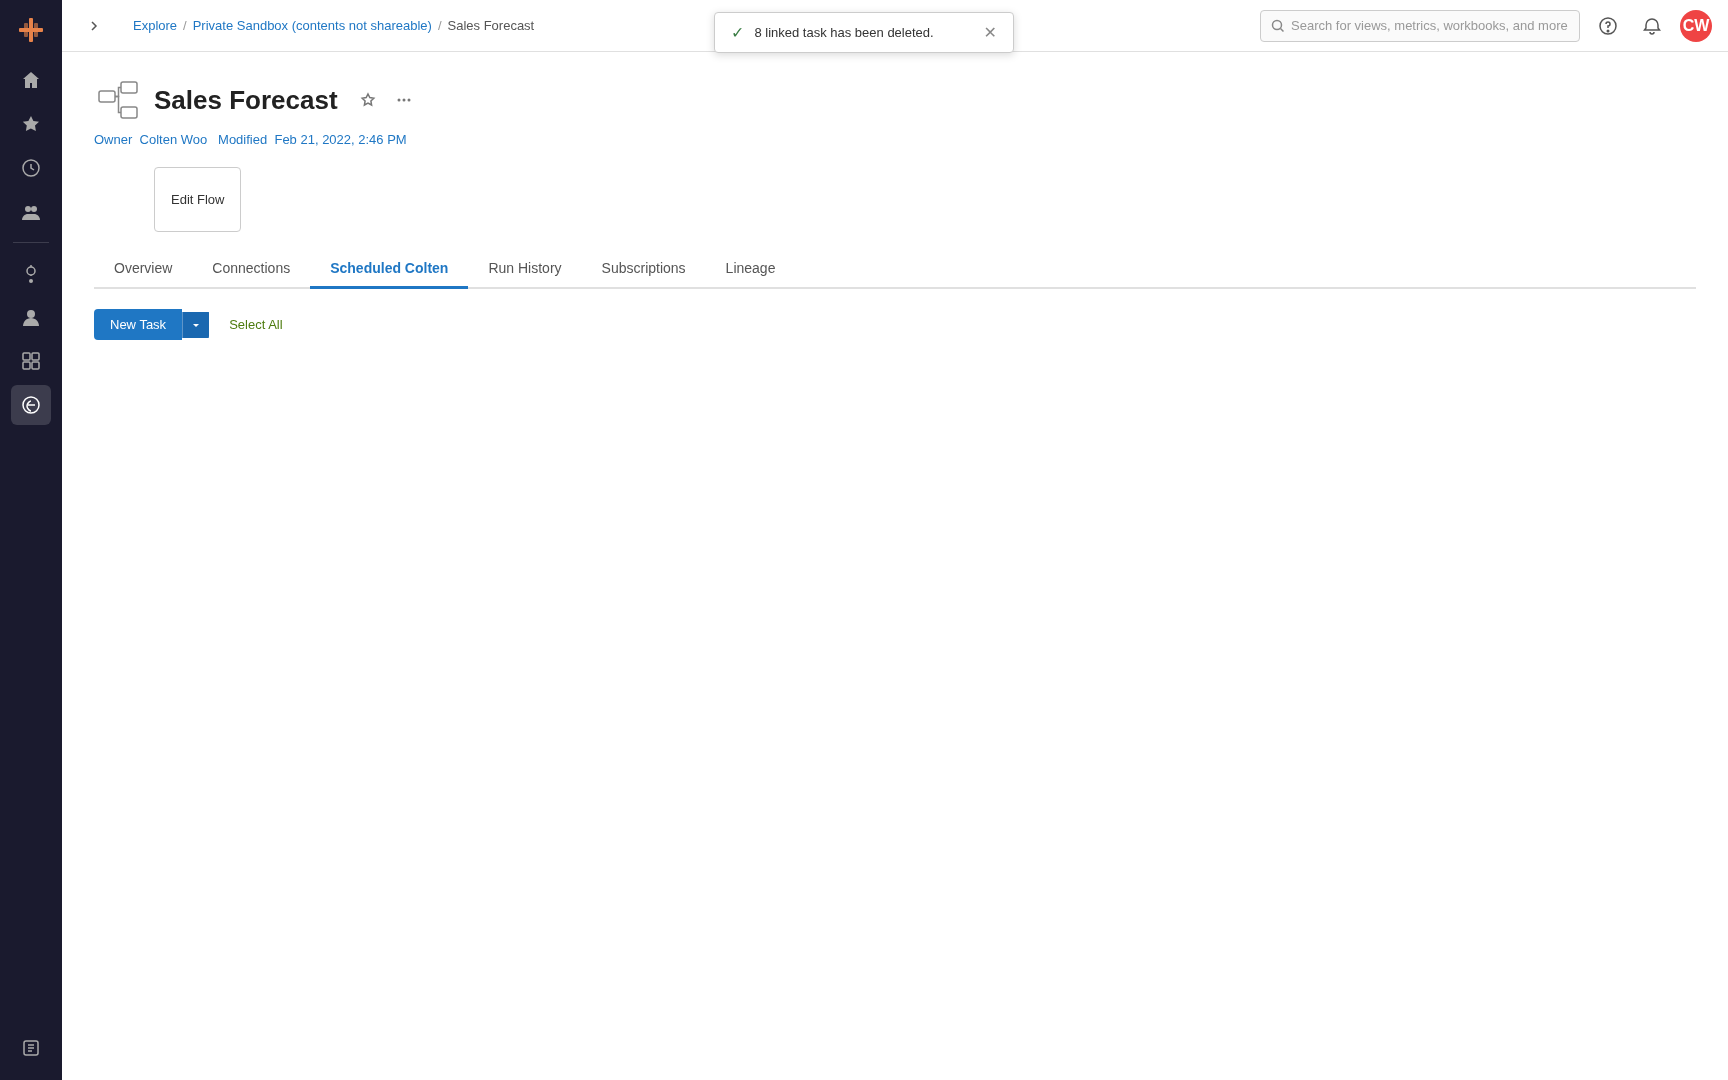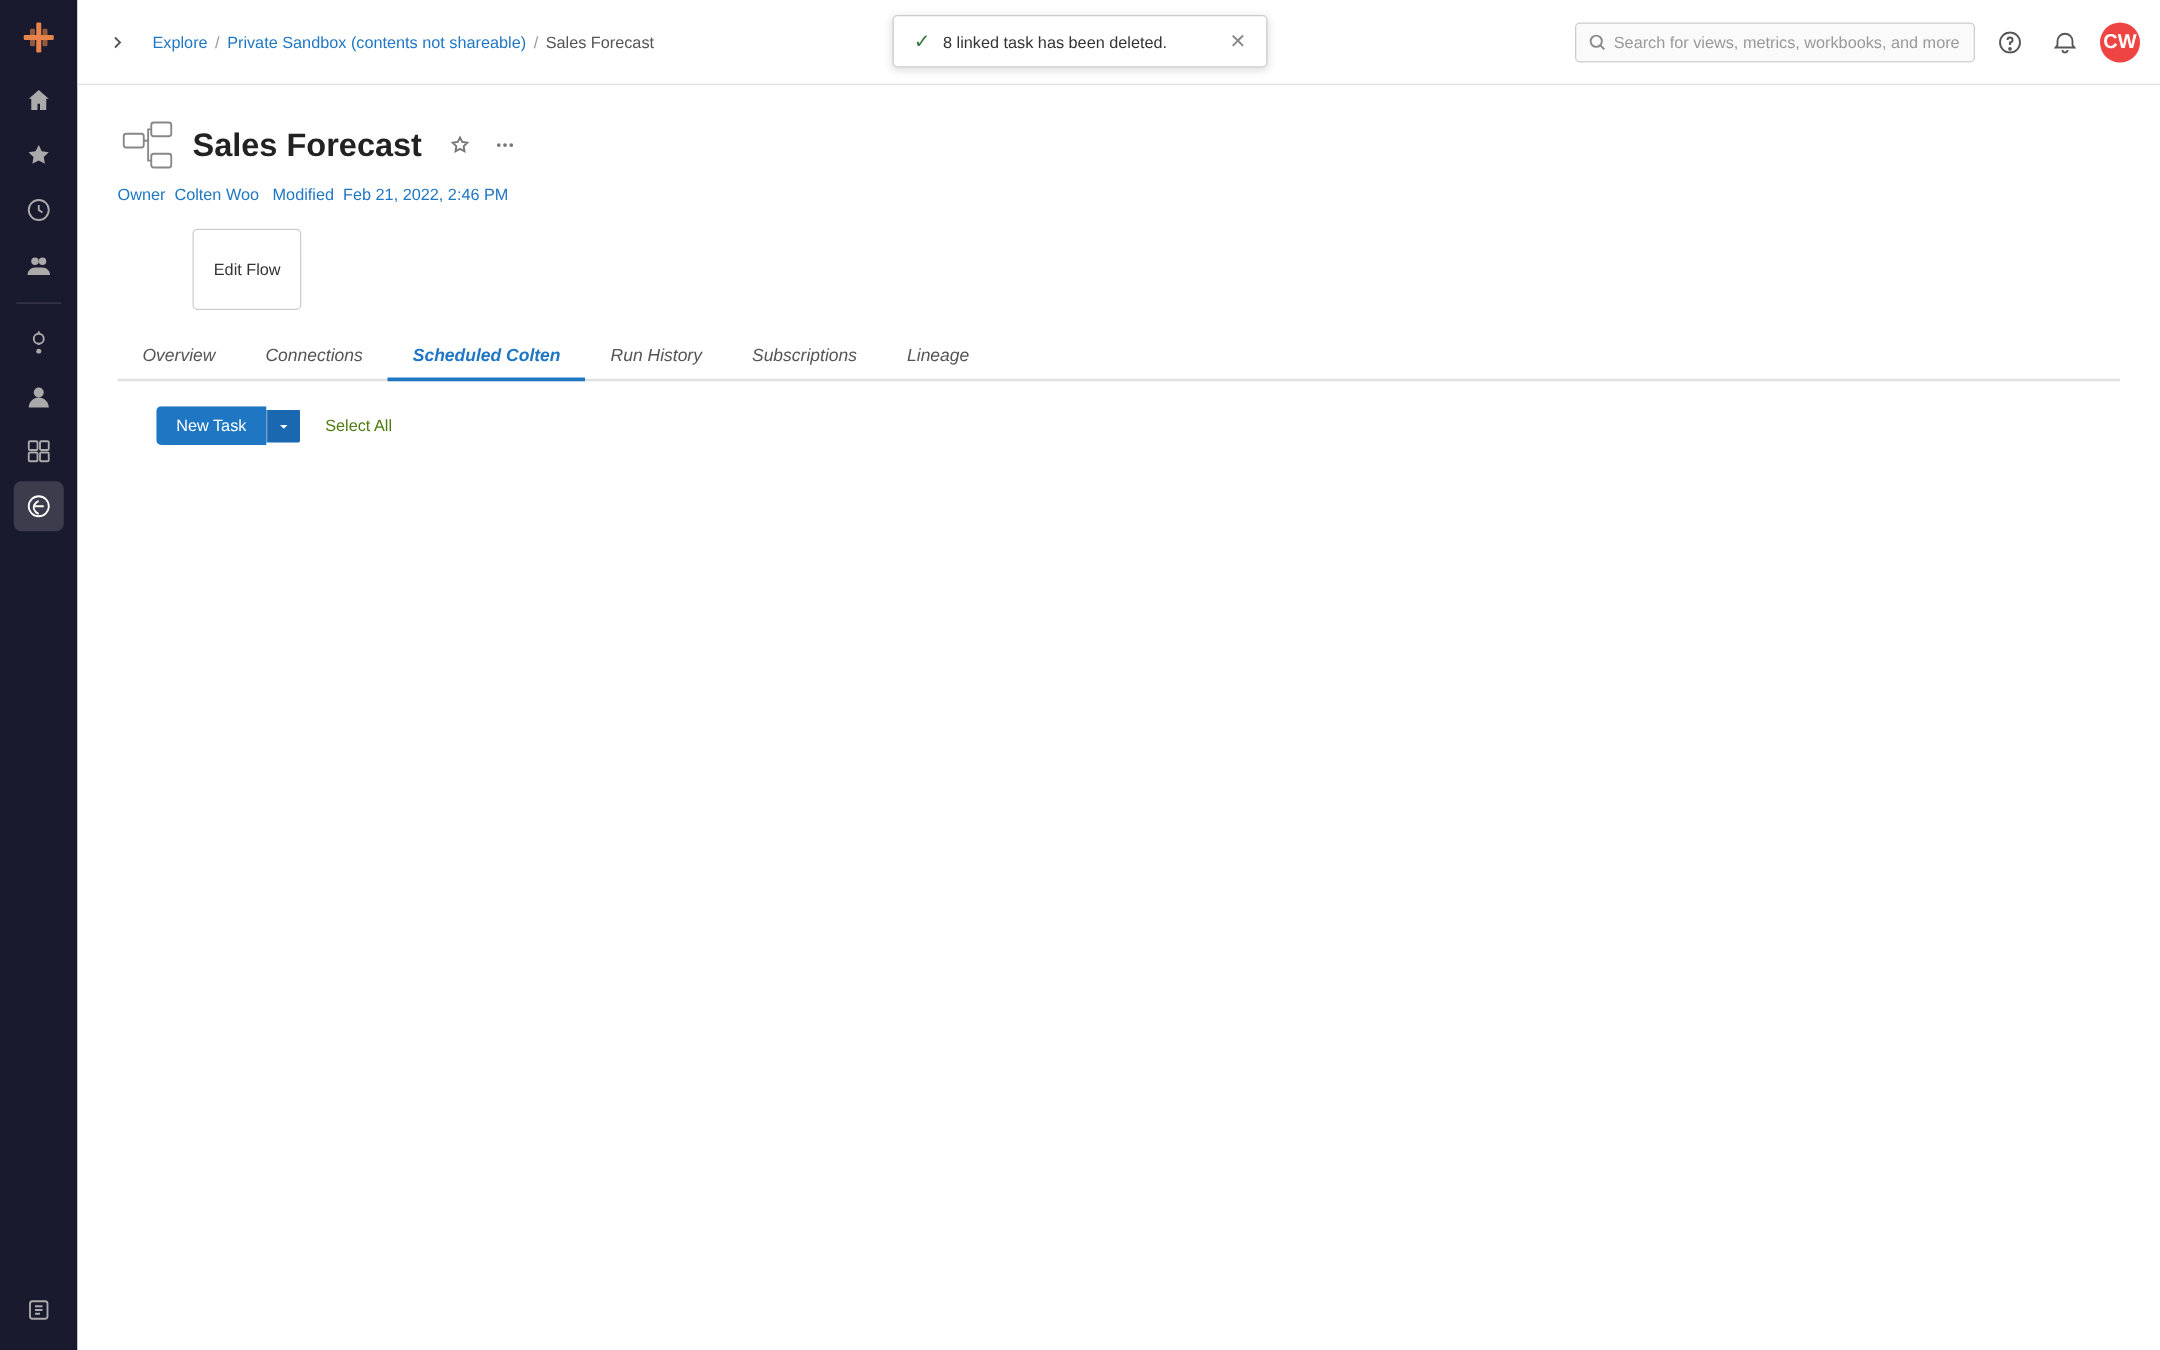--- a/index.html
+++ b/index.html
@@ -42,27 +42,27 @@
       flex: 1;
       display: flex;
       flex-direction: column;
       background: #fff;
       height: 1080px;
       overflow: hidden;
     }
 
     
     .top-nav {
-      height: 68px;
+      height: 52px;
       background: #fff;
       border-bottom: 1px solid #e0e0e0;
       display: flex;
       align-items: center;
       padding: 0 16px;
-      gap: 12px;
+      gap: 23px;
       flex-shrink: 0;
     }
     .nav-toggle {
       width: 32px; height: 32px;
       display: flex; align-items: center; justify-content: center;
       cursor: pointer; color: #555;
     }
     .breadcrumb {
       display: flex; align-items: center; gap: 6px;
       font-size: 13px; color: #555;
@@ -155,21 +155,20 @@
       font-size: 13px; cursor: pointer; color: #333;
       margin-left: 60px; margin-bottom: 20px;
     }
 
     
     .tabs {
       display: flex; 
       border-bottom: 2px solid #e0e0e0;
       gap: 0;
       margin-left: 0;
-      font-style: italic;
     }
     .tab {
       padding: 8px 20px 10px;
       font-size: 14px; cursor: pointer;
       color: #555; border-bottom: 3px solid transparent;
       margin-bottom: -2px; white-space: nowrap;
     }
     .tab.active {
       color: #1f77c4; border-bottom: 3px solid #1f77c4; font-weight: 600;
     }
@@ -179,21 +178,21 @@
       padding-top: 20px;
     }
 
     
     .toolbar {
       display: flex; align-items: center; gap: 8px;
       margin-bottom: 16px;
     }
     .new-task-btn-group {
       display: flex; align-items: center;
-      border-radius: 4px; overflow: hidden; margin-left: 31px;
+      border-radius: 4px; overflow: hidden;
     }
     .new-task-btn {
       background: #1f77c4; color: #fff;
       border: none; padding: 8px 16px;
       font-size: 13px; cursor: pointer;
       font-weight: 500;
     }
     .new-task-dropdown {
       background: #1a68b0; color: #fff;
       border: none; border-left: 1px solid rgba(255,255,255,0.3);

